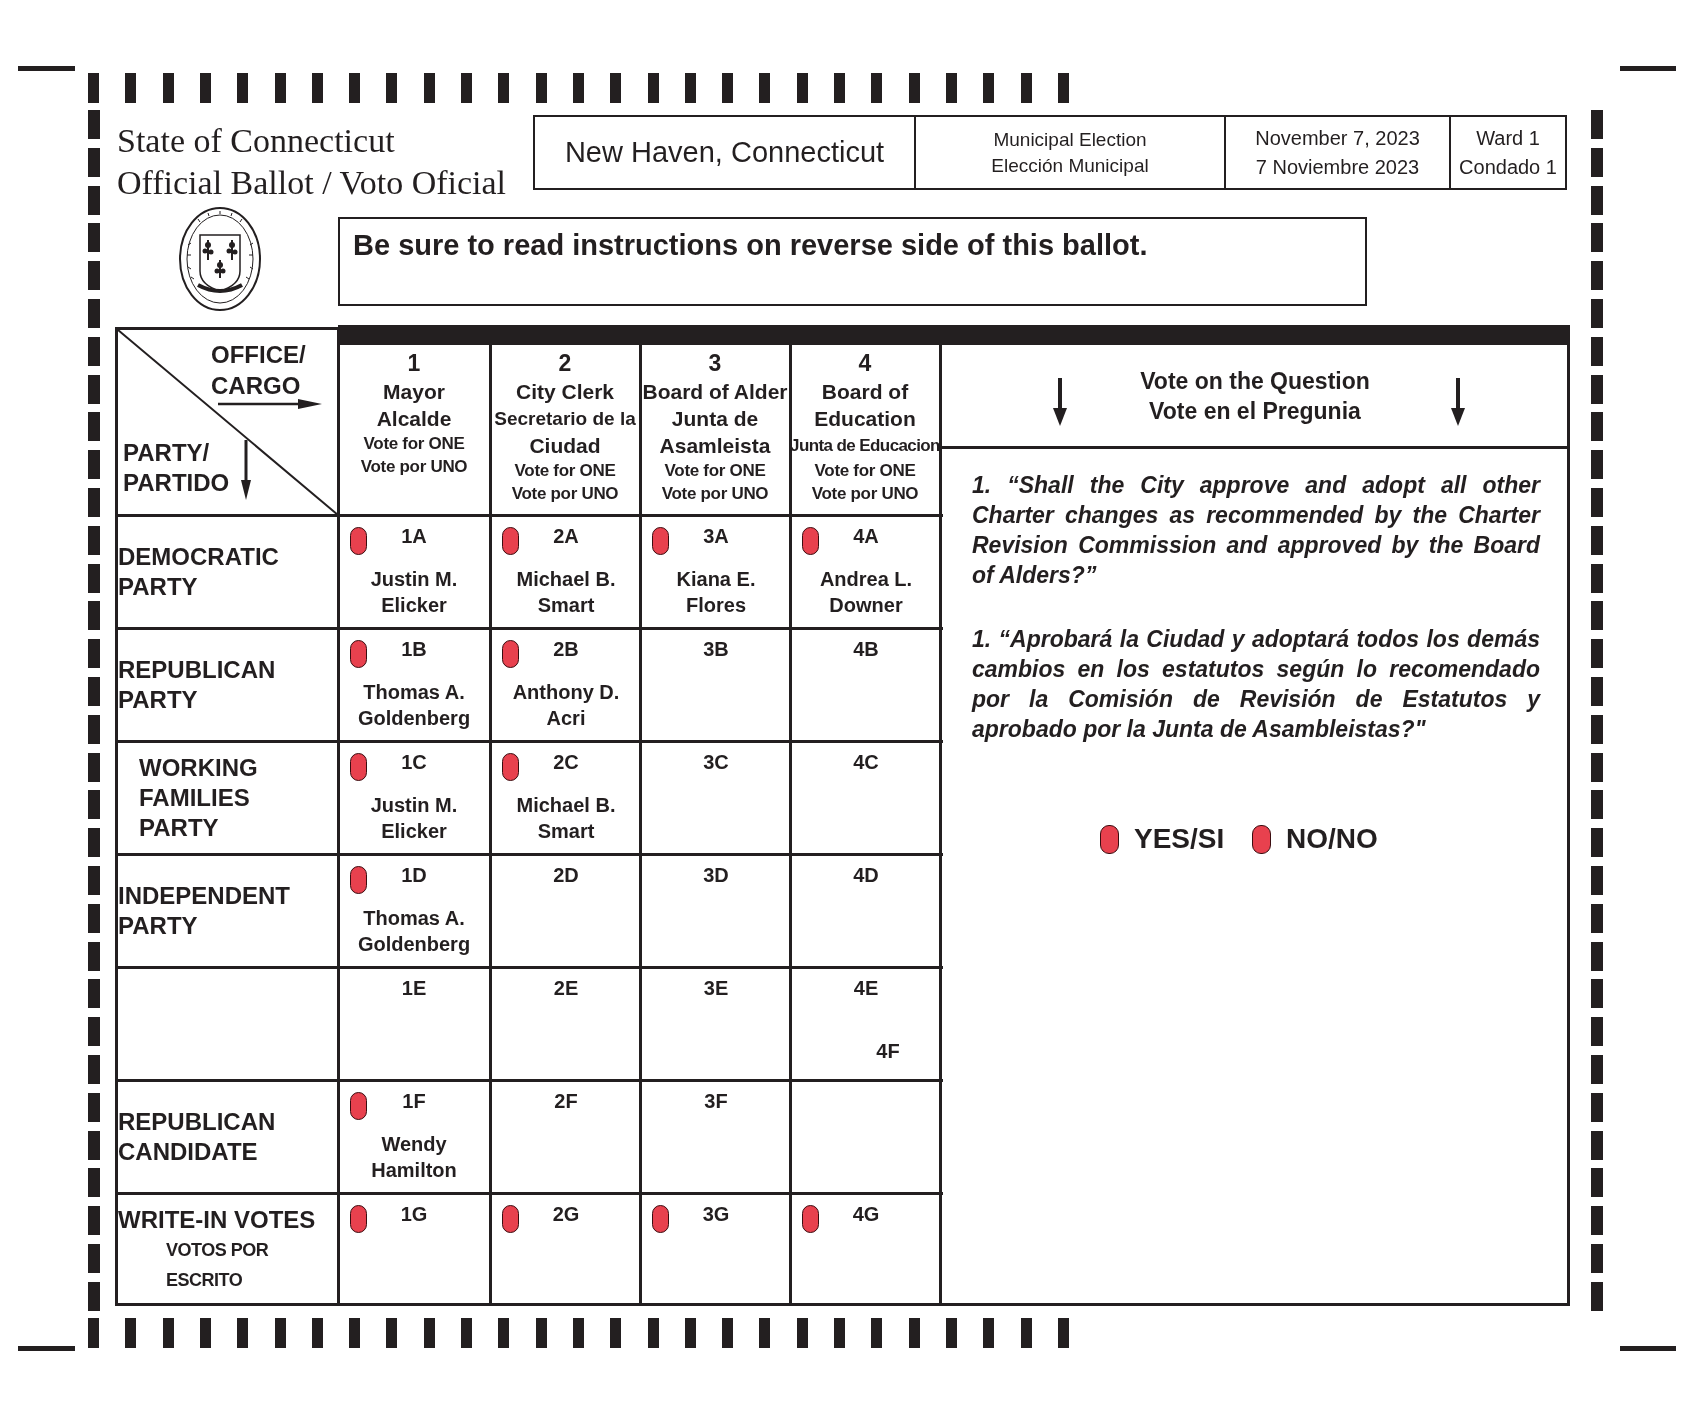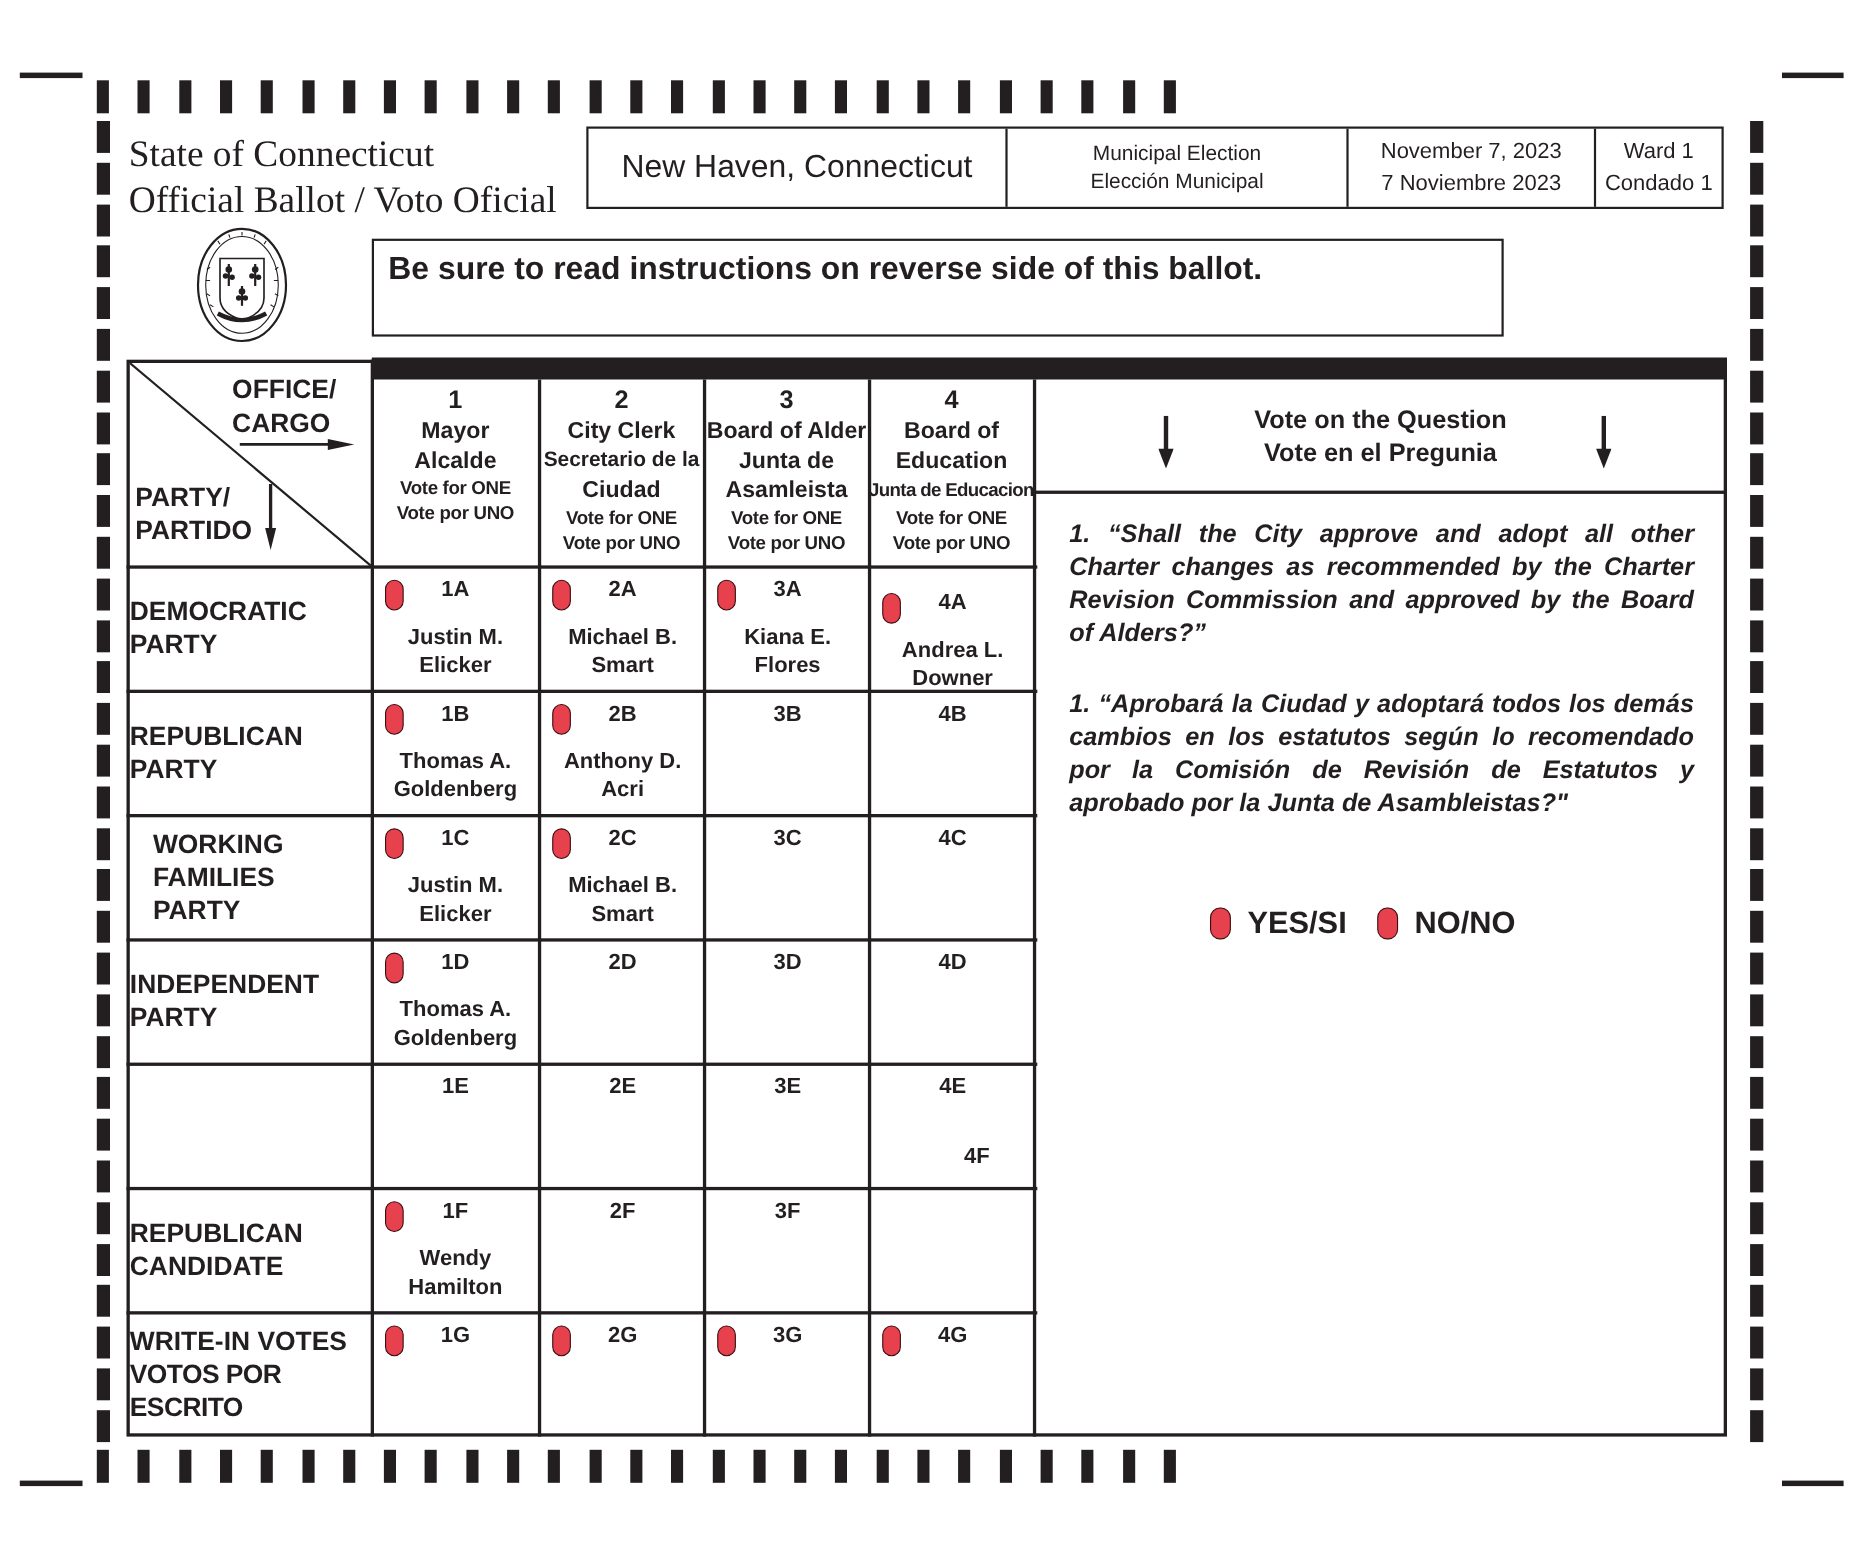--- a/index.html
+++ b/index.html
@@ -65,21 +65,21 @@
     }
     .office-head .num { font-size: 23px; font-weight: bold; margin-top: 0; line-height: 30px; padding-top: 3px; }
     .office-head .title { font-size: 21px; font-weight: bold; line-height: 27px; white-space: nowrap; }
     .office-head .vote { font-size: 17px; font-weight: bold; line-height: 23px; white-space: nowrap; letter-spacing: -0.3px; }
 
     .party-cell {
       position: absolute; left: 118px; width: 218px; display: flex; align-items: center;
       font-size: 24px; font-weight: bold; line-height: 30px; padding-left: 0px; box-sizing: border-box;
     }
     .party-cell .pl { padding-left: 0; }
-    .party-cell .sub { font-size: 24px; font-weight: bold; display: block; letter-spacing: -0.5px; }
+    .party-cell .sub { font-size: 18px; font-weight: bold; display: block; letter-spacing: -0.5px; margin-left: 48px; }
 
     .cand-cell { position: absolute; width: 148px; text-align: center; }
     .cand-cell .pos { font-size: 20px; font-weight: bold; line-height: 24px; margin-top: 7px; }
     .cand-cell .name { font-size: 20px; font-weight: bold; line-height: 26px; margin-top: 18px; white-space: nowrap; }
     .oval {
       position: absolute; left: 10px; top: 10px; width: 17px; height: 28px;
       background: #e8414e; border: 1.5px solid #3a0d10; border-radius: 9px; box-sizing: border-box;
       cursor: pointer;
     }
 
@@ -375,21 +375,21 @@
       </div>
     </div>
     <div class="cand-cell" style="left: 642px; top: 517px; height: 110px;">
       <span class="oval"></span>
       <div class="pos">3A</div>
       <div class="name">
         <div>Kiana E.</div>
         <div>Flores</div>
       </div>
     </div>
-    <div class="cand-cell" style="left: 792px; top: 517px; height: 132px; margin-top: 12px;">
+    <div class="cand-cell" style="left: 792px; top: 517px; height: 132px;">
       <span class="oval"></span>
       <div class="pos">4A</div>
       <div class="name">
         <div>Andrea L.</div>
         <div>Downer</div>
       </div>
     </div>
     <div class="party-cell" style="top: 630px; height: 110px;">
       <div class="pl">
         <div>REPUBLICAN</div>

